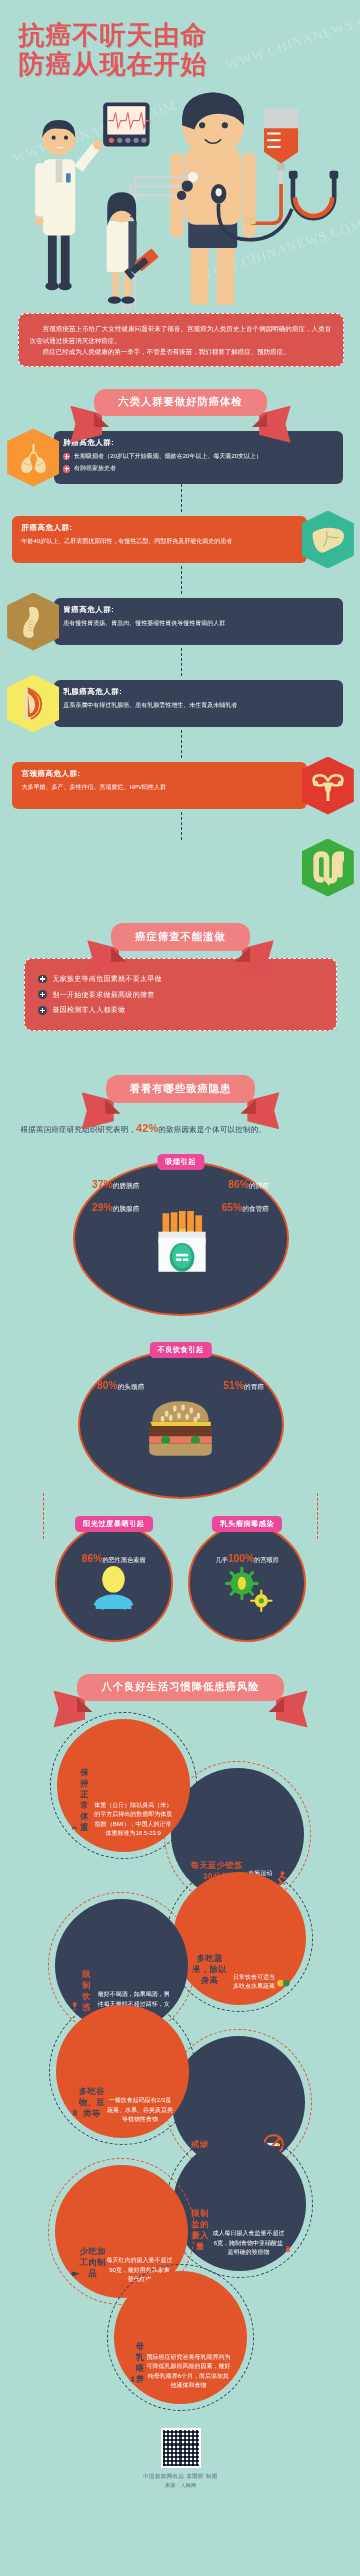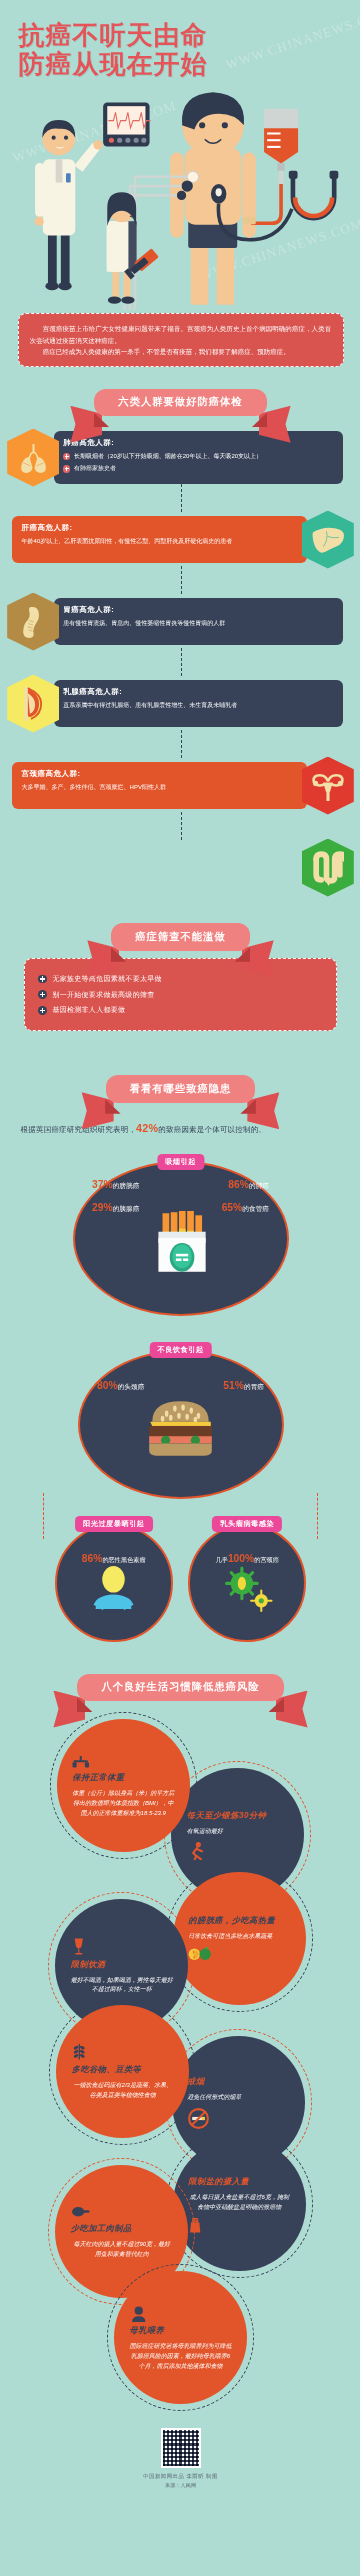--- a/index.html
+++ b/index.html
@@ -192,24 +192,23 @@
     position: absolute;
     border-left: 1.5px dashed #e2552b;
     width: 0;
   }
 
   
   .habits { position: relative; padding: 5.2px 0 10.3px; }
   .habit-row { position: relative; display: flex; align-items: flex-start; justify-content: center; margin-top: -7.2px; }
   .habit {
     width: 133px; height: 133px; border-radius: 50%;
-    display: flex; flex-direction: column; align-items: flex-start; justify-content: center;
+    display: flex; flex-direction: row; align-items: flex-end; justify-content: center;
     padding: 13.4px 15.5px; text-align: center; position: relative;
     flex: 0 0 auto;
-    font-style: italic;
   }
   .habit.orange { background: #e2552b; }
   .habit.dark   { background: #374258; }
   .habit-title { font-size: 8.2px; font-weight: bold; margin-bottom: 6.2px; letter-spacing: 0.5px; }
   .habit.orange .habit-title { color: #374258; }
   .habit.dark .habit-title { color: #e2552b; }
   .habit-text { font-size: 6px; line-height: 1.6; color: #fff; }
   .habit-icon { margin-bottom: 3.1px; }
 
   .dash-ring {
@@ -680,21 +679,21 @@
             <rect x="14" y="22" width="2" height="9" fill="#e2552b"></rect>
             <rect x="8" y="31" width="14" height="3" rx="1.5" fill="#e2552b"></rect>
           </svg>
           <div class="habit-title">限制饮酒</div>
           <div class="habit-text">最好不喝酒，如果喝酒，男性每天最好不超过两杯，女性一杯</div>
         </div>
       </div>
       <div style="position:relative; margin-top:-2.1px; z-index:1;">
         <div class="dash-ring dk"></div>
         <div class="habit orange">
-          <div class="habit-title">的膀胱癌，少吃高热量</div>
+          <div class="habit-title">多吃蔬果，除以身高</div>
           <div class="habit-text">日常饮食可适当多吃点水果蔬菜</div>
           <svg width="24" height="16.5" viewBox="0 0 46 32" style="margin-top:4.1px">
             <circle cx="12" cy="16" r="11" fill="#f4c93d"></circle>
             <path d="M12 8 a8 8 0 0 1 0 16 z" fill="#f0a82c"></path>
             <circle cx="33" cy="16" r="11" fill="#2f8f3e"></circle>
             <path d="M33 4 q4 -4 7 -1 q-2 4 -7 3z" fill="#3bad3f"></path>
           </svg>
         </div>
       </div>
     </div>

